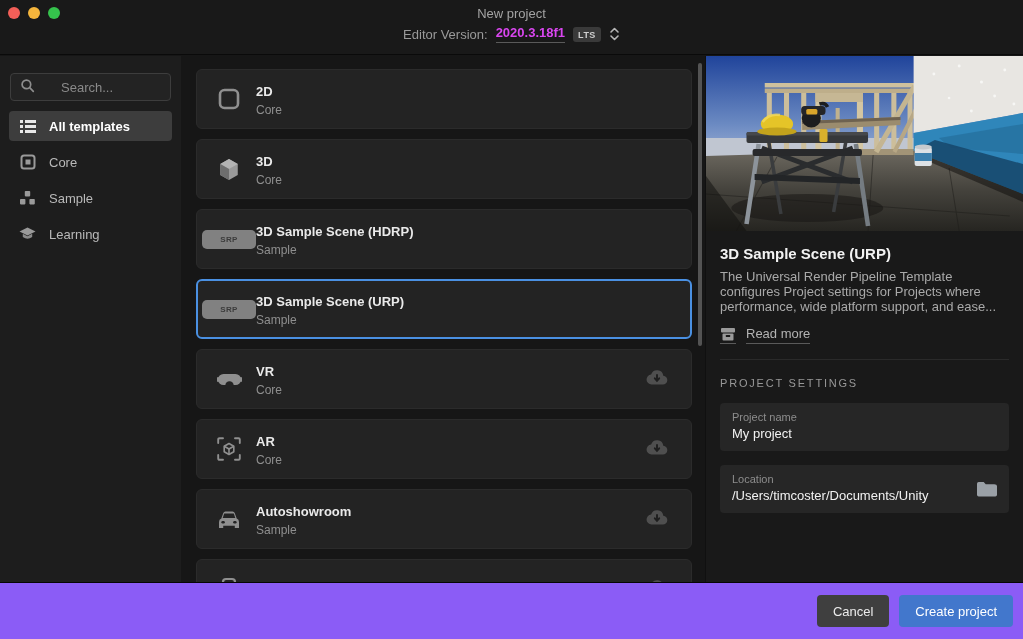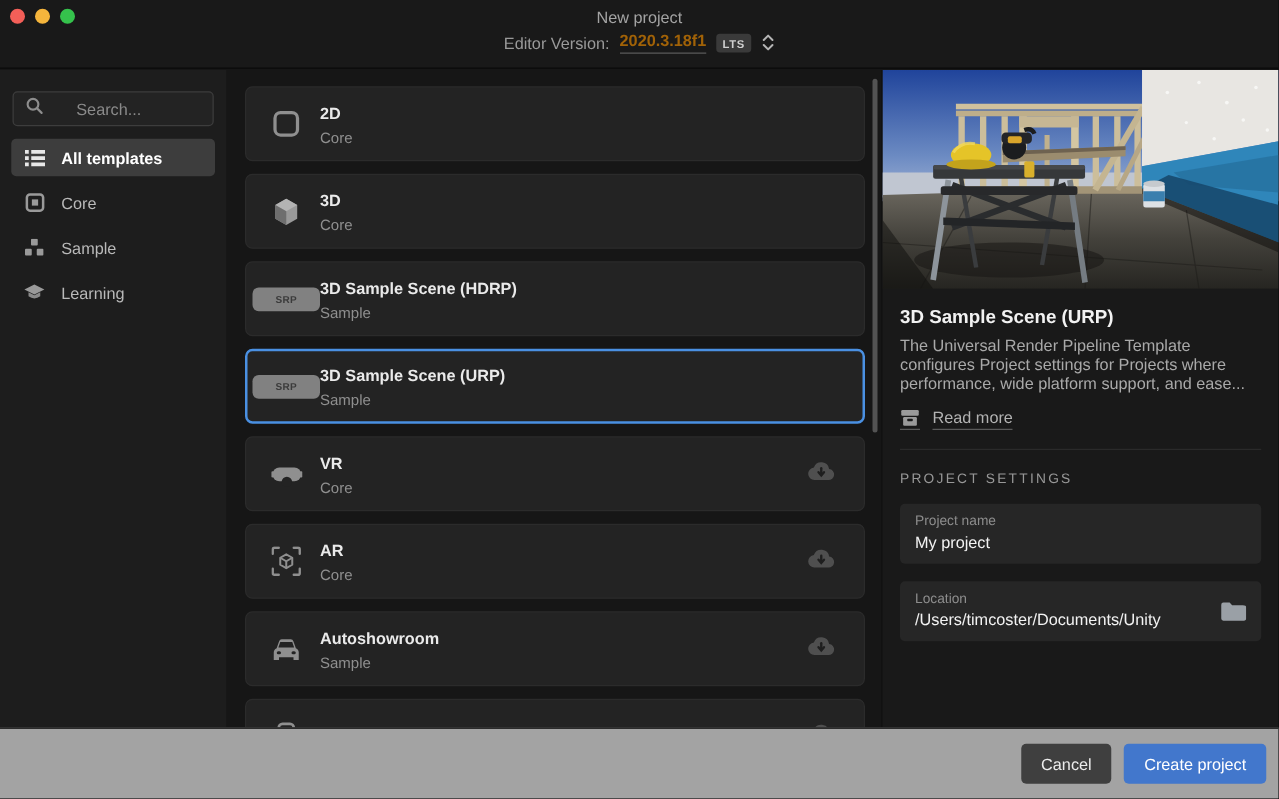--- a/index.html
+++ b/index.html
@@ -10,21 +10,21 @@
   
   .titlebar { position:absolute; top:0; left:0; right:0; height:55px; background:#191919; border-bottom:1px solid #0a0a0a; }
   .traffic { position:absolute; top:7px; left:8px; display:flex; gap:8px; }
   .traffic span { width:12px; height:12px; border-radius:50%; display:block; }
   .tl-red { background:#f35f58; }
   .tl-yellow { background:#f5b53c; }
   .tl-green { background:#35c24c; }
   .win-title { position:absolute; top:6px; left:0; right:0; text-align:center; font-size:13px; color:#a3a3a3; }
   .version-row { position:absolute; top:25px; left:0; right:0; display:flex; justify-content:center; align-items:center; gap:8px; }
   .version-label { font-size:13px; color:#9a9a9a; }
-  .version-value { font-size:13px; font-weight:bold; color:#a16207; border-bottom:1px solid #5a5a5a; padding-bottom:2px; cursor:pointer; }
+  .version-value { font-size:13px; font-weight:bold; color:#d946ef; border-bottom:1px solid #5a5a5a; padding-bottom:2px; cursor:pointer; }
   .lts-badge { font-size:9px; font-weight:bold; letter-spacing:.5px; color:#cfcfcf; background:#3a3a3a; border-radius:3px; padding:3px 5px 2px; }
   .stepper { display:flex; flex-direction:column; align-items:center; cursor:pointer; }
 
   
   .main { position:absolute; top:56px; left:0; right:0; bottom:57px; display:flex; overflow:hidden; }
 
   
   .sidebar { width:181px; background:#1d1d1d; padding:17px 9px 0 9px; flex:none; }
   .search-box { display:flex; align-items:center; gap:26px; background:#232323; border:1px solid #3d3d3d; border-radius:4px; height:28px; padding:0 9px; margin:0 1px 10px 1px; }
   .search-box input { flex:1; background:transparent; border:none; outline:none; color:#cfcfcf; font-size:13px; font-family:inherit; min-width:0; }
@@ -55,21 +55,21 @@
   .read-more span { font-size:13px; color:#b3b3b3; border-bottom:1px solid #5a5a5a; padding-bottom:2px; }
   .ddivider { border-top:1px solid #2a2a2a; margin-top:15px; }
   .settings-header { font-size:11px; font-weight:normal; letter-spacing:1.8px; color:#989898; margin-top:17px; }
   .field { position:relative; background:#262626; border-radius:4px; height:48px; padding:8px 12px; margin-top:14px; cursor:text; }
   .field label { display:block; font-size:11px; color:#8d8d8d; }
   .field input { width:100%; background:transparent; border:none; outline:none; color:#f2f2f2; font-size:13px; font-family:inherit; margin-top:3px; padding:0; }
   .field .folder-btn { position:absolute; right:12px; top:50%; transform:translateY(-50%); background:none; border:none; cursor:pointer; padding:0; line-height:0; }
   .field.has-icon input { width:calc(100% - 32px); }
 
   
-  .footer { position:absolute; left:0; right:0; bottom:0; height:57px; background:#a3a3a3; border-top:1px solid #060606; display:flex; align-items:center; justify-content:flex-end; gap:10px; padding-right:10px; }
+  .footer { position:absolute; left:0; right:0; bottom:0; height:57px; background:#8b5cf6; border-top:1px solid #060606; display:flex; align-items:center; justify-content:flex-end; gap:10px; padding-right:10px; }
   .btn { border:none; border-radius:4px; height:32px; padding:0 16px; font-size:13px; font-family:inherit; cursor:pointer; }
   .btn-cancel { background:#3f3f3f; color:#ececec; }
   .btn-create { background:#4277cc; color:#fff; }
 </style>
 </head>
 <body>
 
 <div class="window">
 
   <div class="titlebar">

